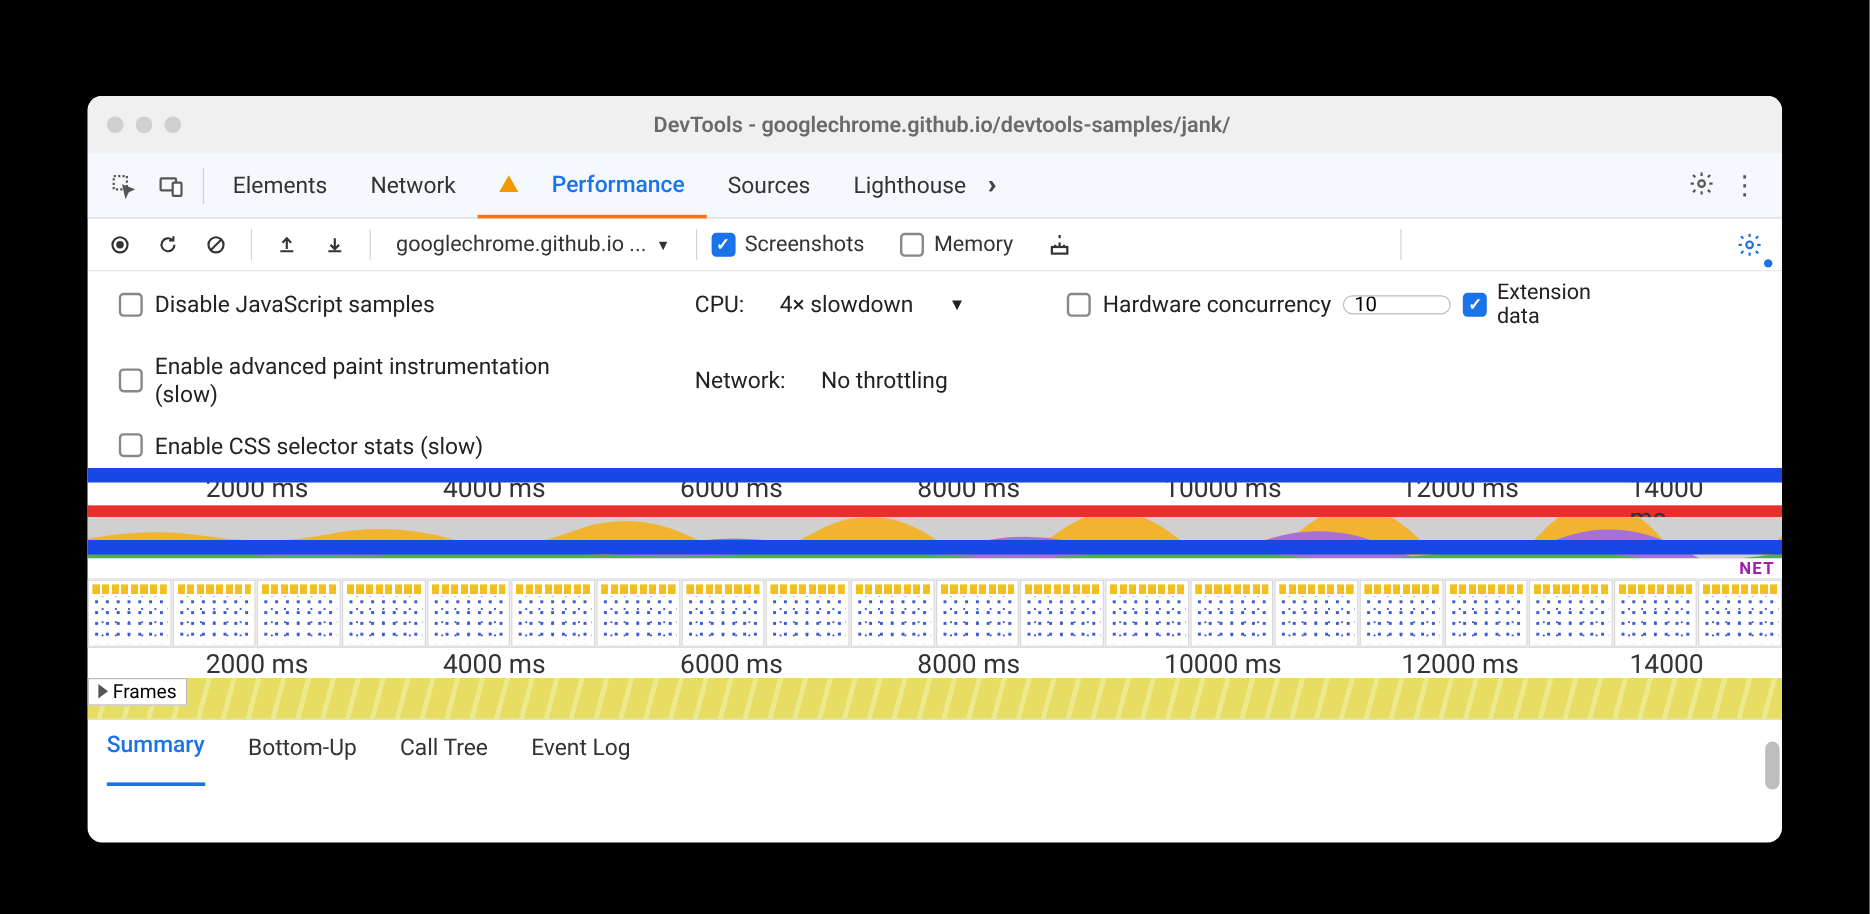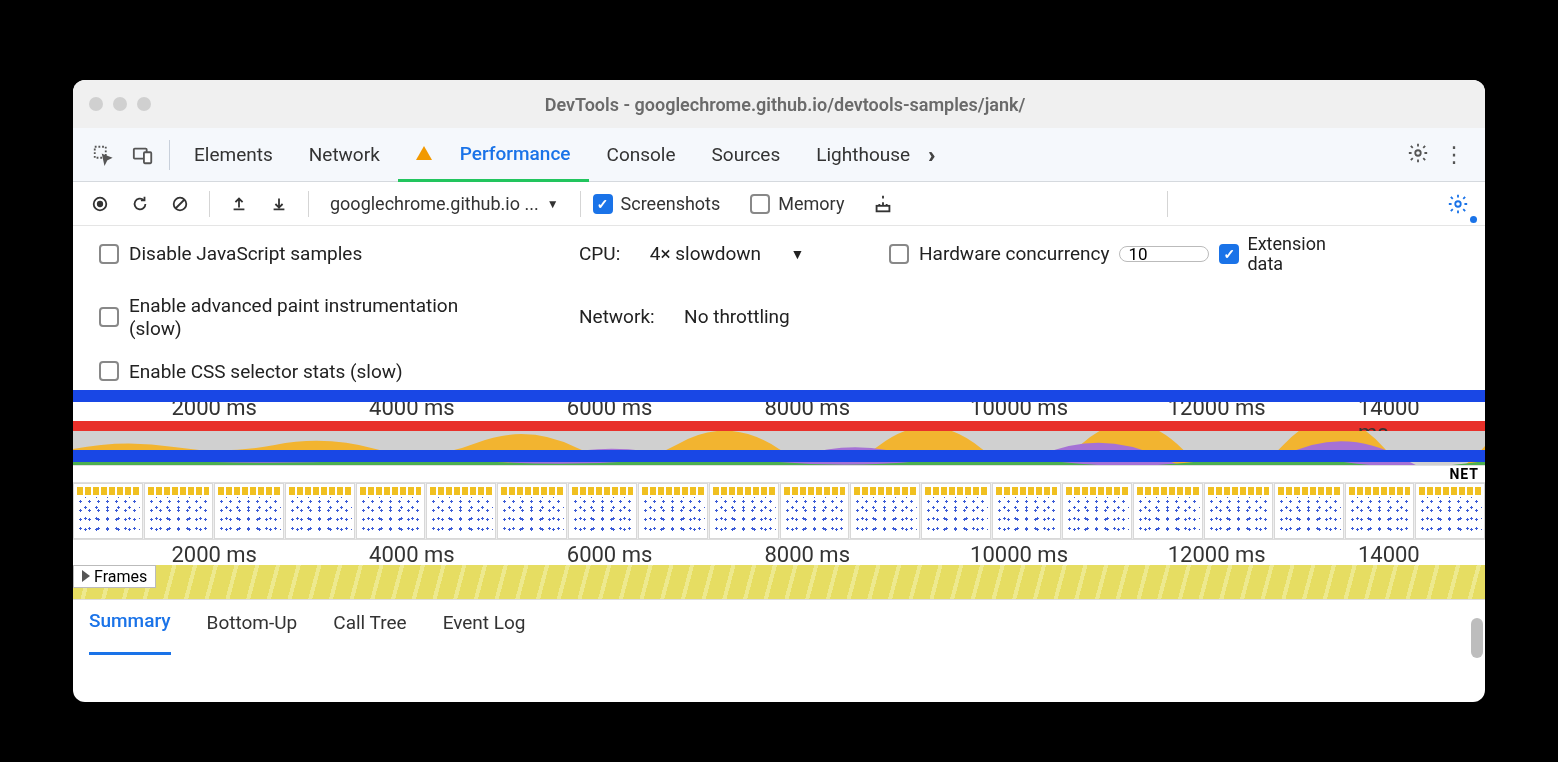--- a/index.html
+++ b/index.html
@@ -6,21 +6,21 @@
   body { background: #000; width: 1558px; height: 762px; position: relative; }
   .window { position: absolute; left: 73px; top: 52px; width: 1412px; height: 622px; background: #fff; border-radius: 12px; overflow: hidden; box-shadow: 0 10px 40px rgba(0,0,0,0.5); margin-top: 28px; }
   .titlebar { height: 48px; background: #f0f0f0; display: flex; align-items: center; padding: 0 16px; }
   .traffic { display: flex; gap: 10px; }
   .tl { width: 14px; height: 14px; border-radius: 50%; background: #d0d0d0; }
   .title { flex: 1; text-align: center; color: #6a6a6a; font-size: 18px; font-weight: 600; padding-right: 50px; }
   .tabbar { height: 54px; background: #f5f8fc; display: flex; align-items: center; padding: 0 10px; border-bottom: 1px solid #d5d9de; }
   .tabbar .ticon { width: 40px; display: flex; justify-content: center; align-items: center; height: 54px; }
   .divider-v { width: 1px; height: 30px; background: #c8d0db; margin: 0 6px; }
   .tab { padding: 0 18px; height: 54px; display: flex; align-items: center; font-size: 19px; color: #333; cursor: pointer; gap: 6px; }
-  .tab.active { color: #1a73e8; border-bottom: 3px solid #22c55e; font-weight: 500; gap: 28px; }
+  .tab.active { color: #1a73e8; border-bottom: 3px solid #f97316; font-weight: 500; gap: 28px; }
   .warn-icon { width: 0; height: 0; border-left: 8px solid transparent; border-right: 8px solid transparent; border-bottom: 14px solid #f29900; position: relative; }
   .tabbar-right { margin-left: auto; display: flex; align-items: center; gap: 14px; padding-right: 10px; }
   .gear { color: #555; }
   .kebab { font-size: 22px; color: #555; }
   .chevrons { font-size: 22px; color: #444; font-weight: bold; letter-spacing: -6px; }
   .toolbar { height: 44px; display: flex; align-items: center; padding: 0 10px; border-bottom: 1px solid #e5e5e5; gap: 6px; }
   .tbtn { width: 34px; height: 34px; display: flex; align-items: center; justify-content: center; cursor: pointer; border-radius: 4px; }
   .divider-v2 { width: 1px; height: 26px; background: #d5d5d5; margin: 0 6px; }
   .dropdown { display: flex; align-items: center; gap: 8px; font-size: 18px; color: #333; padding: 0 8px; border: 1px solid transparent; cursor: pointer; }
   .dropdown .caret { font-size: 12px; }
@@ -41,21 +41,21 @@
   .ext-data { display:flex; align-items:center; gap:8px; }
   .ext-data .txt { line-height:1.1; font-size:18px; }
   .timeline-wrap { position: relative; }
   .highlight-ring { position:absolute; left:-28px; right:-28px; top:-1px; height:72px; border: 12px solid #1947e5; border-radius: 30px; z-index: 5; pointer-events:none; }
   .ruler { height: 30px; position: relative; background:#fff; }
   .tick { position:absolute; top:4px; font-size:22px; color:#333; transform:translateX(-50%); }
   .redbar { height: 10px; background:#e8302a; margin: 0; }
   .cpu-area { height: 34px; background: #d0d0d0; position: relative; overflow:hidden; }
   .cpu-area svg { width:100%; height:100%; display:block; }
   .net-row { height: 18px; background:#fff; border-top:1px solid #e0e0e0; border-bottom:1px solid #e0e0e0; position:relative; }
-  .net-label { position:absolute; right:6px; top:0; font-size:14px; font-weight:bold; color:#000000; letter-spacing:1px; }
+  .net-label { position:absolute; right:6px; top:0; font-size:14px; font-weight:bold; color:#a21caf; letter-spacing:1px; }
   .film { height: 56px; display:flex; gap:1px; background:#eee; }
   .frame-thumb { flex:1; background:#fff; border:1px solid #d8d8d8; position:relative; overflow:hidden; }
   .frame-thumb::before { content:''; position:absolute; top:3px; left:3px; right:3px; height:8px; background: repeating-linear-gradient(90deg,#f0c020 0 6px,#fff 6px 8px); }
   .frame-thumb::after { content:''; position:absolute; top:13px; left:2px; right:2px; bottom:2px; background-image: radial-gradient(#3b5bd6 1.2px, transparent 1.2px), radial-gradient(#3b5bd6 1.2px, transparent 1.2px); background-size: 9px 9px, 11px 11px; background-position: 0 0, 4px 5px; }
   .ruler2 { height: 26px; position:relative; background:#fff; border-top:1px solid #ddd; }
   .frames-row { height: 34px; background: repeating-linear-gradient(105deg, #e6dd62 0 16px, #ede98e 16px 20px); position:relative; display:flex; align-items:flex-start; }
   .frames-row .lbl-box { background:#fff; border:1px solid #bbb; padding:1px 8px; font-size:16px; display:flex; align-items:center; gap:4px; }
   .frames-row .tri { display:inline-block; width:0; height:0; border-top:6px solid transparent; border-bottom:6px solid transparent; border-left:8px solid #555; }
   .scrollbar { position:absolute; right:2px; top:538px; width:12px; height:40px; background:#bdbdbd; border-radius:6px; }
   .tabs-bottom { height:46px; display:flex; align-items:center; gap:36px; padding:0 16px; border-top:1px solid #ddd; }
@@ -96,23 +96,20 @@
         <span>Elements</span>
       </div>
     <div class="tab">
         <span>Network</span>
       </div>
     <div class="tab active">
       <span class="warn-icon"></span>
       <span>Performance</span>
     </div>
     <div class="tab">
-        <span>Console</span>
-      </div>
-    <div class="tab">
         <span>Sources</span>
       </div>
     <div class="tab">
         <span>Lighthouse</span>
       </div>
     <div class="chevrons">››</div>
     <div class="tabbar-right">
       <div class="gear">
         <svg class="icon" viewBox="0 0 24 24" fill="none" stroke="#555" stroke-width="2">
             <circle cx="12" cy="12" r="3"></circle>

